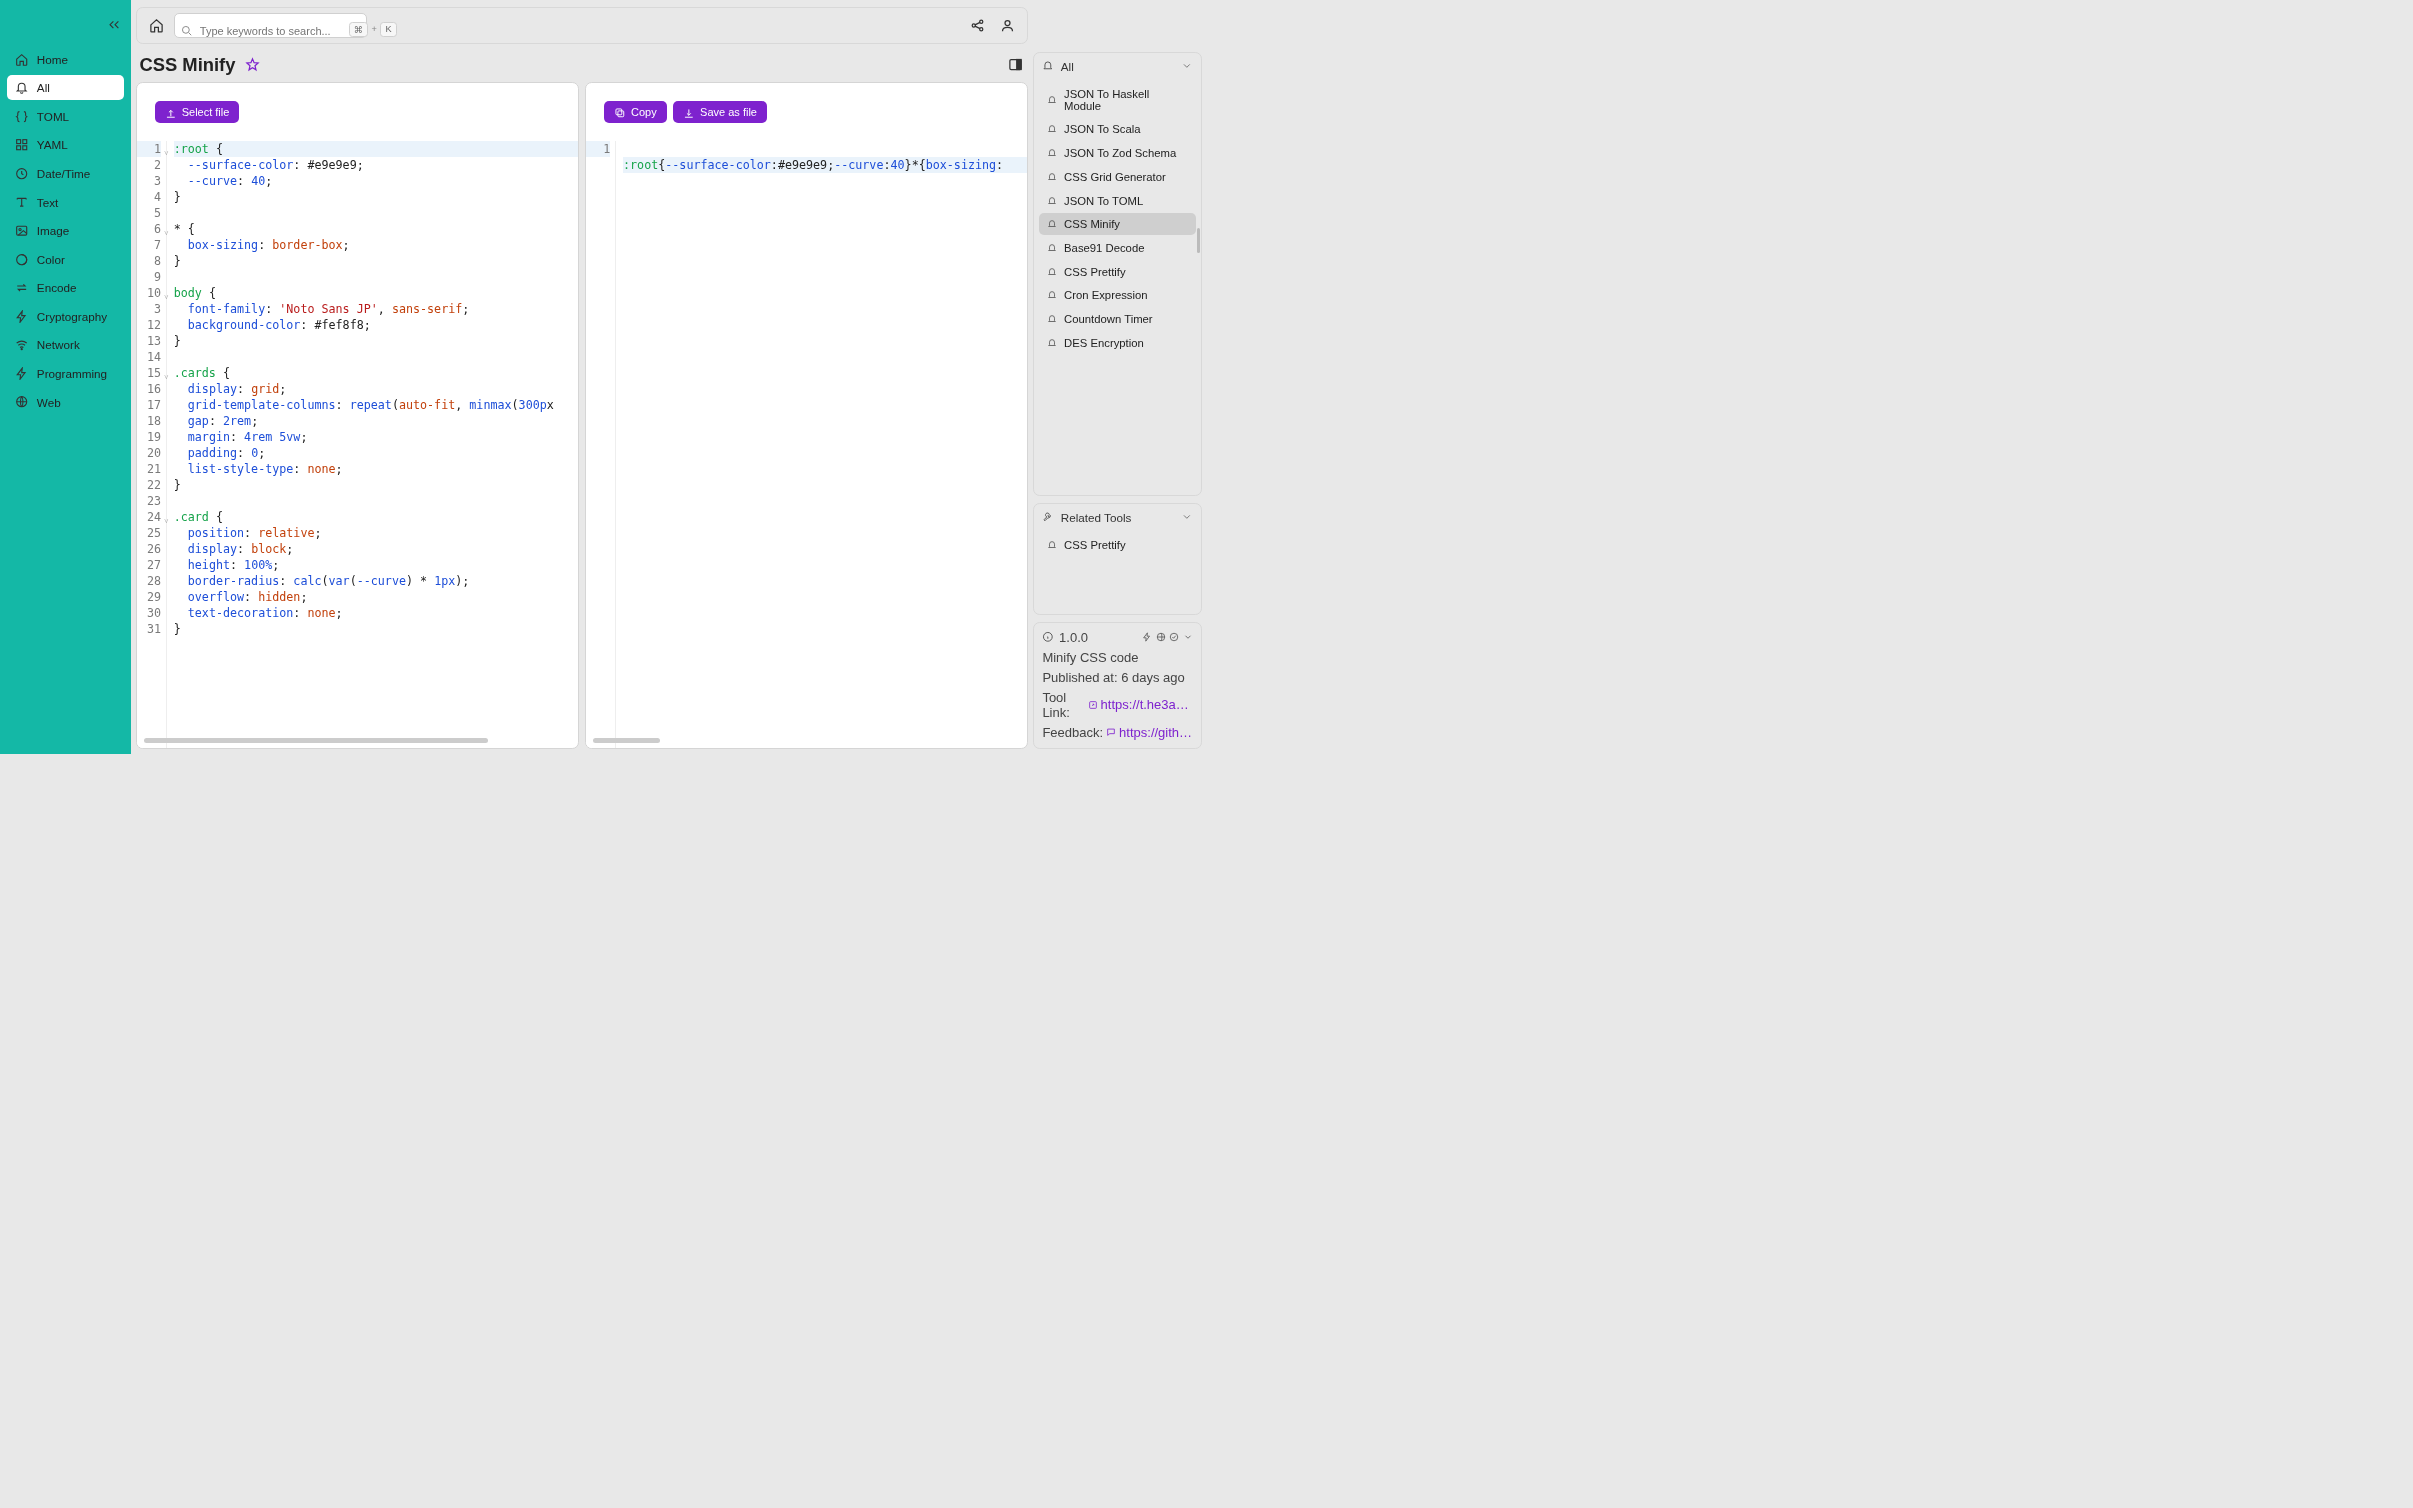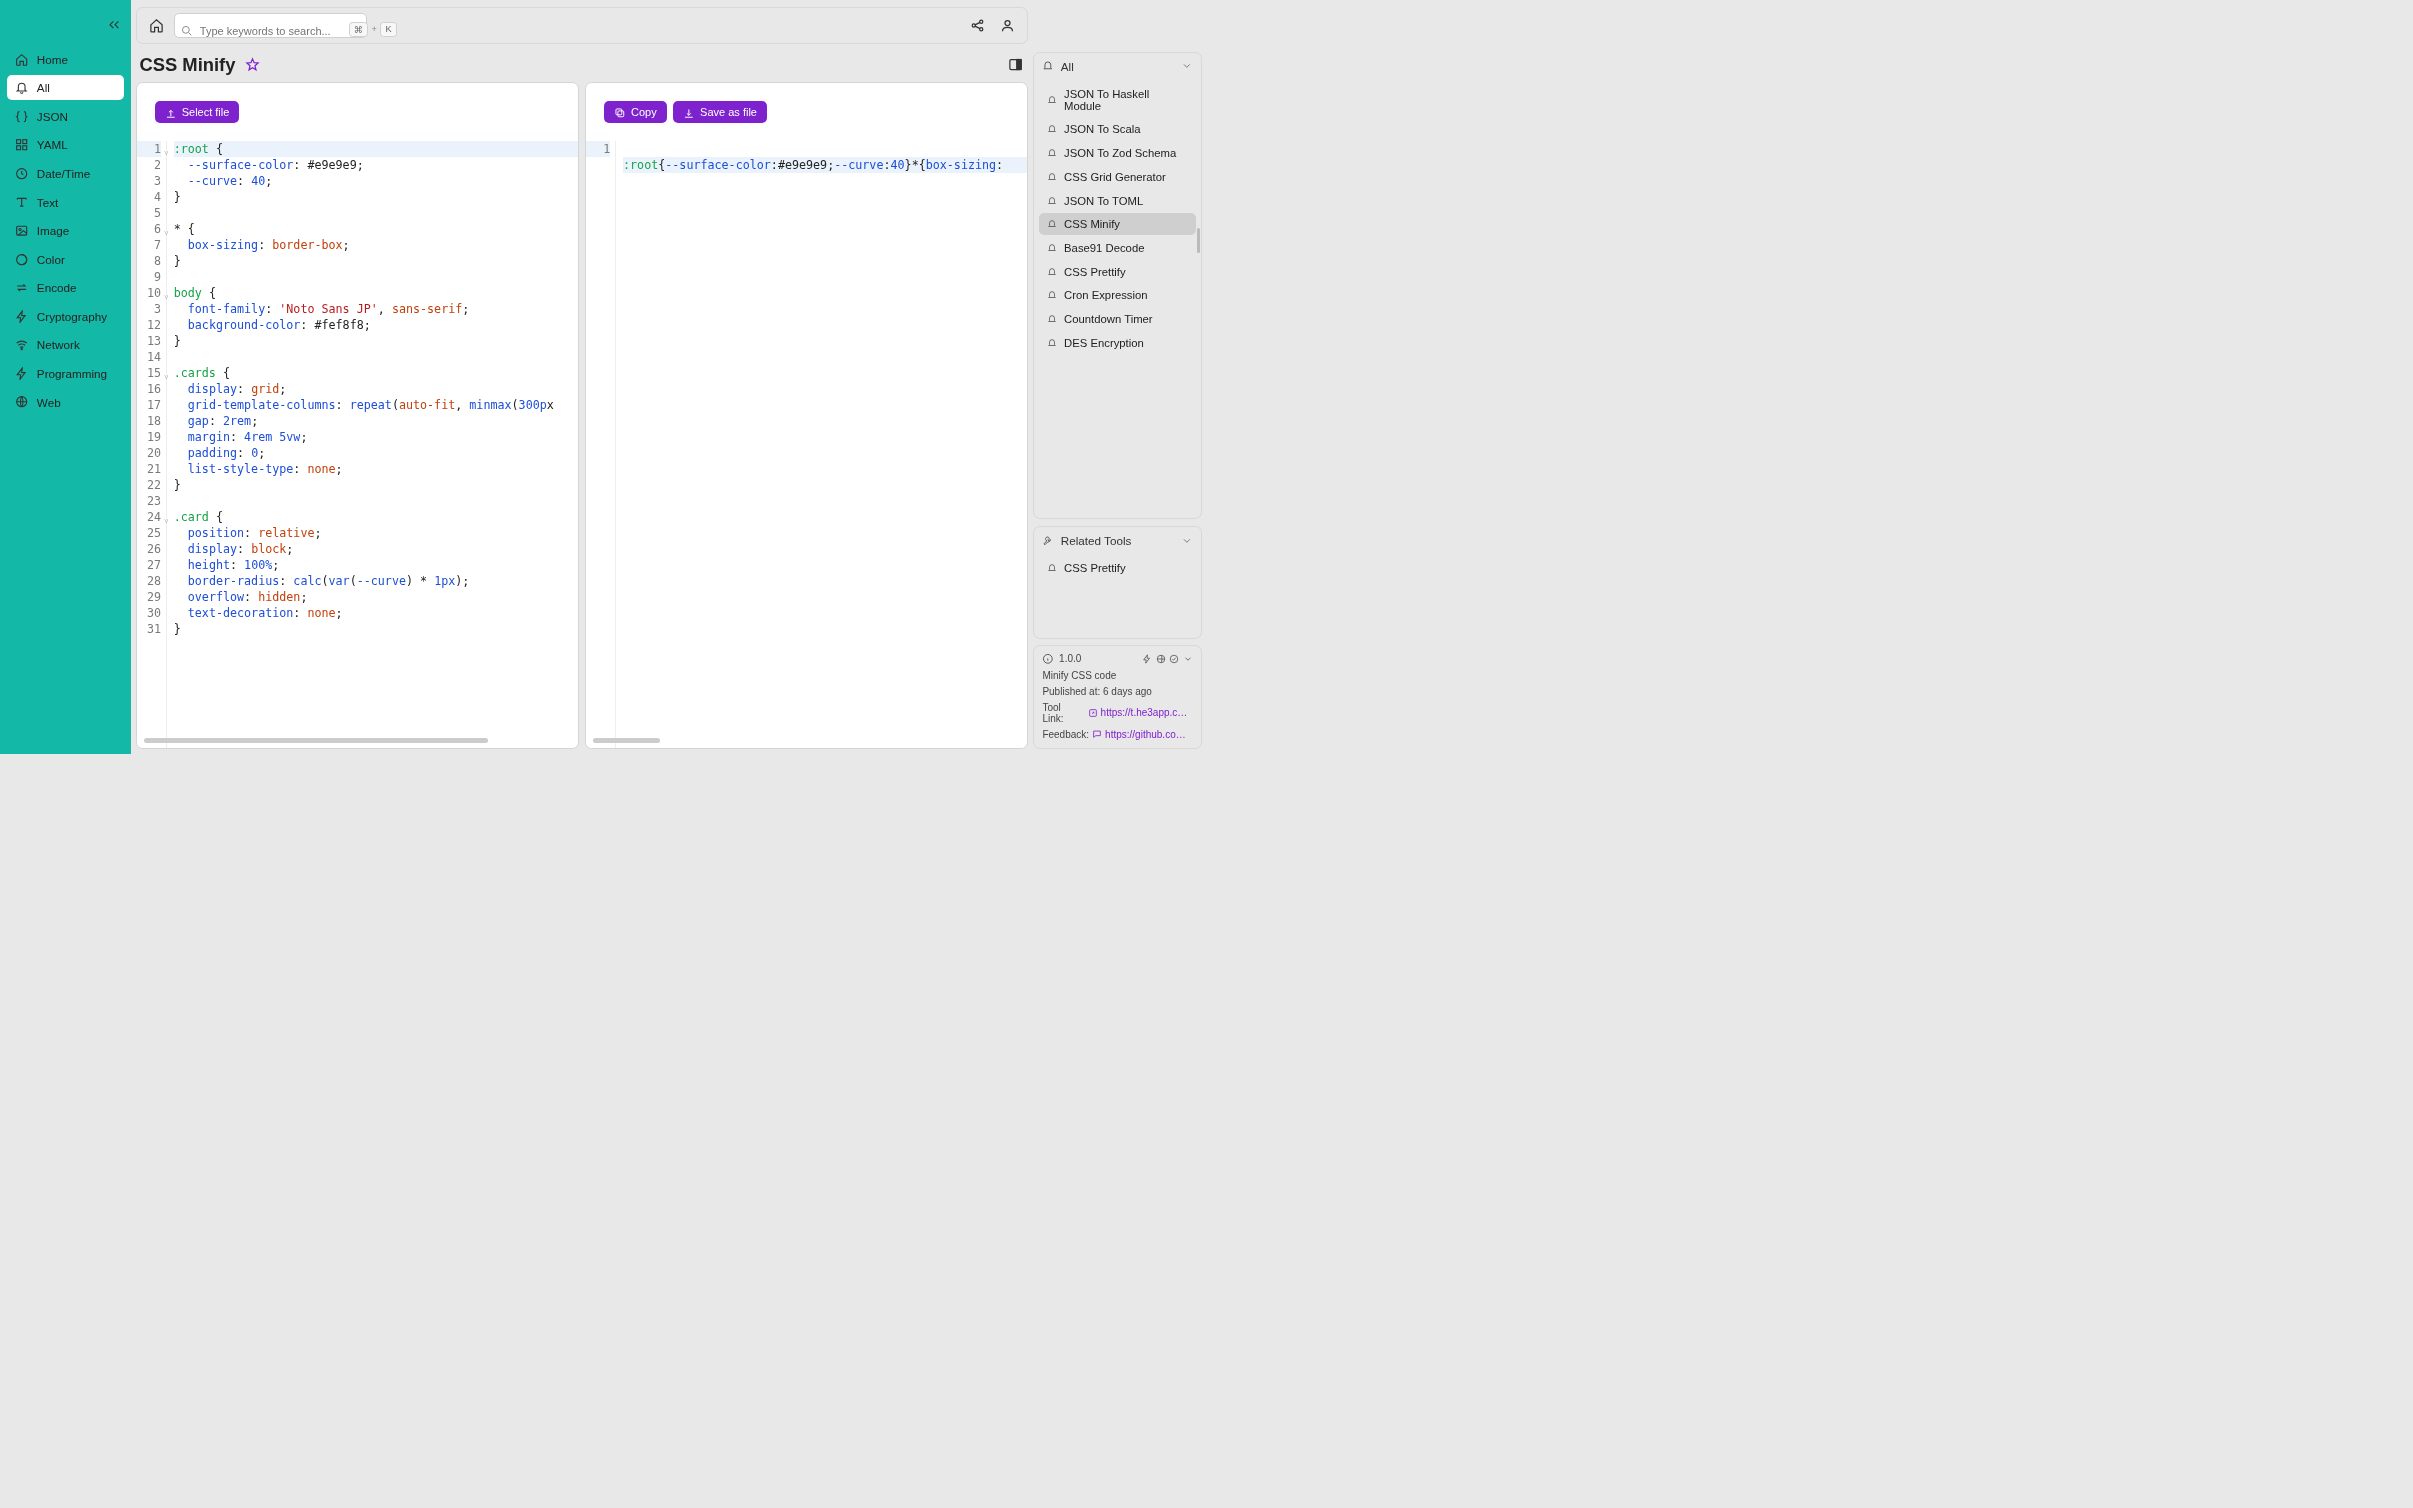--- a/index.html
+++ b/index.html
@@ -166,21 +166,21 @@
 .panel-header .chev { margin-left:auto; }
 .panel-body { padding: 3.4px 5px 5px 5px; display:flex; flex-direction:column; gap:1.7px; }
 .tool-item {
   display:flex; align-items:center; gap:6.7px;
   padding:5px 6.7px; border-radius:5px; cursor:pointer;
   font-size:11.3px;
 }
 .tool-item.active { background:#cfcfcf; }
 .small-icon { width:11.7px; height:11.7px; display:flex; align-items:center; justify-content:center; color:#555; }
 
-.info-panel { font-size:10px; color:#444; }
+.info-panel { font-size:13px; color:#444; }
 .info-body { padding: 6.7px 8.4px 8.4px 8.4px; display:flex; flex-direction:column; gap:5px; }
 .ver-row { display:flex; align-items:center; }
 .ver-icons { margin-left:auto; display:flex; gap:3.4px; color:#555; }
 .link { color:#7e22ce; text-decoration:none; }
 .link-row { display:flex; gap:3px; align-items:center; }
 .truncate { white-space:nowrap; overflow:hidden; text-overflow:ellipsis; max-width:92px; display:inline-block; vertical-align:bottom; }
 
 .scroll-indicator {
   position:absolute; right:1.7px; top:176px; width:3.4px; height:25px;
   background:#bbb; border-radius:1.7px;
@@ -223,21 +223,21 @@
           </span>
         <span>All</span>
       </div>
       <div class="nav-item">
         <span class="nav-icon">
             <svg width="13.4" height="13.4" viewBox="0 0 24 24" fill="none" stroke="#333" stroke-width="2">
               <path d="M8 3c-2 0-3 1-3 3v3c0 2-2 3-2 3s2 1 2 3v3c0 2 1 3 3 3"></path>
               <path d="M16 3c2 0 3 1 3 3v3c0 2 2 3 2 3s-2 1-2 3v3c0 2-1 3-3 3"></path>
             </svg>
           </span>
-        <span>JSON</span>
+        <span>TOML</span>
       </div>
       <div class="nav-item">
         <span class="nav-icon">
             <svg width="13.4" height="13.4" viewBox="0 0 24 24" fill="none" stroke="#333" stroke-width="2">
               <rect x="3" y="3" width="7" height="7"></rect>
               <rect x="14" y="3" width="7" height="7"></rect>
               <rect x="3" y="14" width="7" height="7"></rect>
               <rect x="14" y="14" width="7" height="7"></rect>
             </svg>
           </span>

